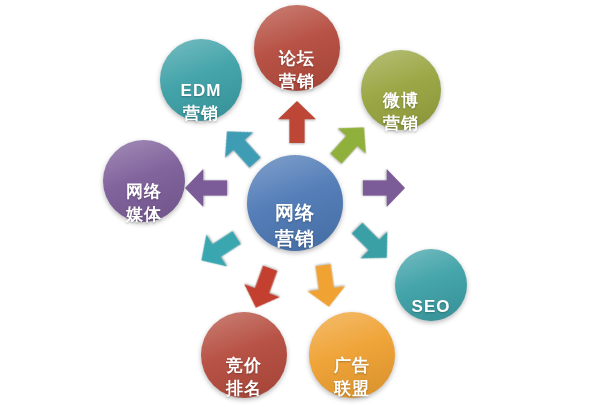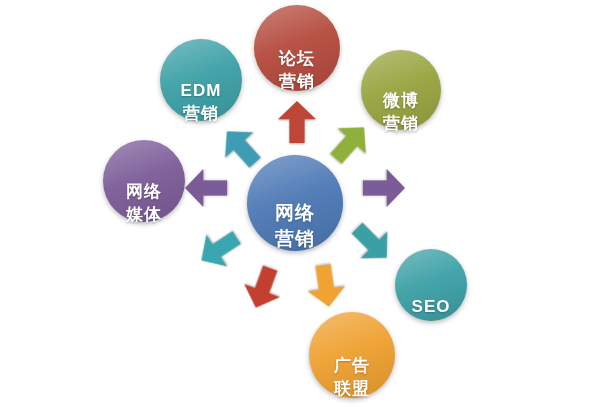--- a/index.html
+++ b/index.html
@@ -86,20 +86,24 @@
 
   <div class="node n-ads" style="background-color: rgb(239, 160, 47);">
     <span class="label">广告
 联盟</span>
   </div>
 
   <div class="node n-seo" style="background-color: rgb(59, 160, 166);">
     <span class="label">SEO</span>
   </div>
 
+  <div class="node n-bid" style="background-color: rgb(180, 74, 60);">
+    <span class="label">竞价
+排名</span>
+  </div>
 
 
   <div class="node n-media" style="background-color: rgb(123, 92, 152);">
     <span class="label">网络
 媒体</span>
   </div>
 
   <div class="node n-edm" style="background-color: rgb(59, 160, 166);">
     <span class="label">EDM
 营销</span>

